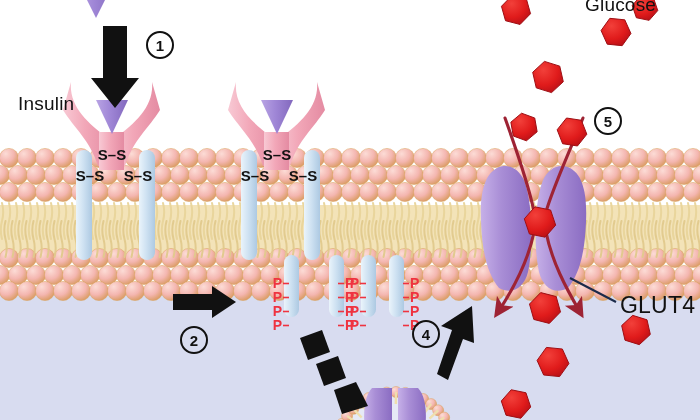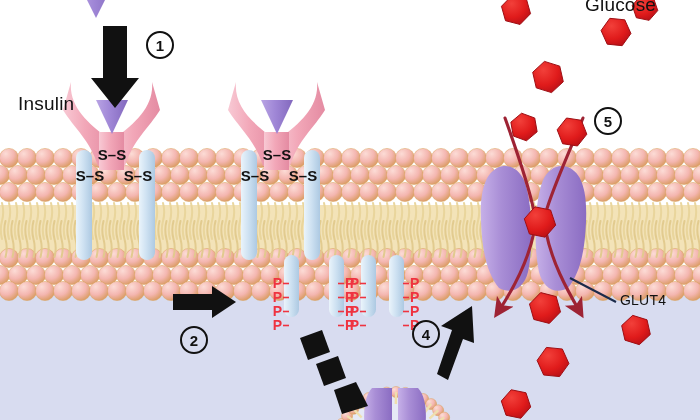--- a/index.html
+++ b/index.html
@@ -5,21 +5,21 @@
   html,body{margin:0;padding:0;}
   body{
     width:700px;height:420px;overflow:hidden;position:relative;
     background:#ffffff;
     font-family:"Liberation Sans", sans-serif;
   }
   #stage{position:absolute;inset:0;width:700px;height:420px;}
   .lbl{position:absolute;color:#111111;font-weight:400;letter-spacing:.2px;}
   #insulin-receptor-label{left:6px;top:92px;font-size:19px;line-height:23px;margin-left:12px;}
   #glucose-label{left:585px;top:-6px;font-size:19px;}
-  #glut4-label{left:620px;top:292px;font-size:14px;}
+  #glut4-label{left:620px;top:292px;font-size:23px;}
   .step{position:absolute;width:28px;height:28px;border:2.2px solid #111;border-radius:50%;
         background:transparent;display:flex;align-items:center;justify-content:center;
         font-size:15px;font-weight:700;color:#111;box-sizing:border-box;}
   #step-1{left:146px;top:31px;}
   #step-2{left:180px;top:326px;}
   #step-4{left:412px;top:320px;}
   #step-5{left:594px;top:107px;}
   svg{position:absolute;left:0;top:0;}
 </style>
 </head>

